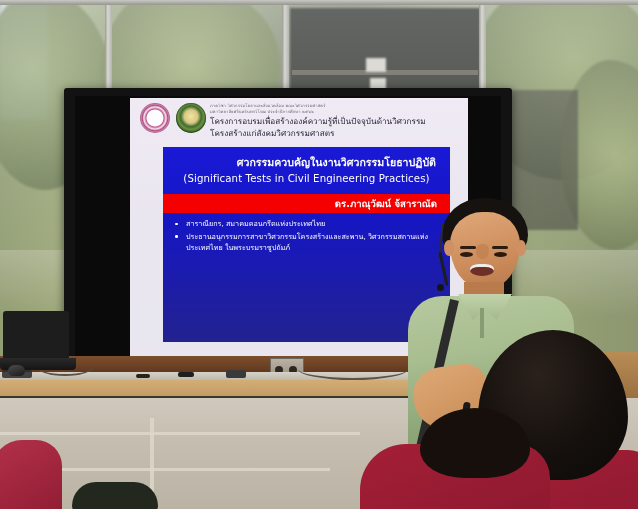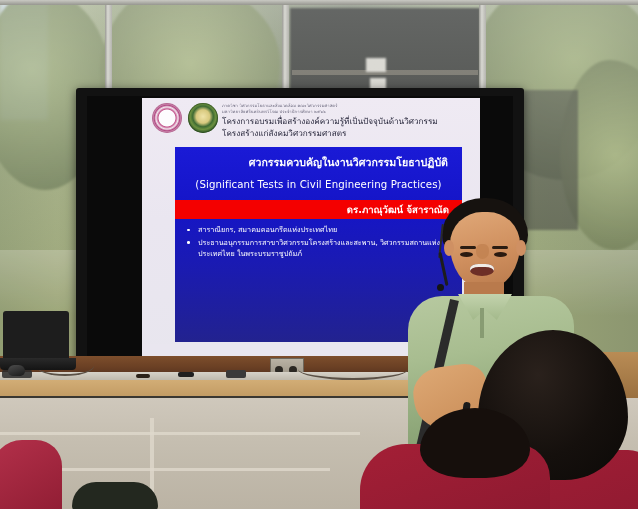--- a/index.html
+++ b/index.html
@@ -27,21 +27,21 @@
         background:linear-gradient(180deg,rgba(230,235,238,.30),rgba(210,215,215,.12));}
   .mullion{position:absolute;top:0;width:7px;height:252px;
         background:linear-gradient(90deg,#9a9a94,#d8d8d2 40%,#b4b4ae);}
   .mullion-h{position:absolute;left:0;width:638px;height:5px;
         background:linear-gradient(180deg,#c9c9c3,#96968f);}
   .interior-dark{position:absolute;background:#2e2f2b;filter:blur(1.2px);}
   .rail{position:absolute;height:5px;background:#6f6a5e;filter:blur(.6px);opacity:.8;}
   .paper{position:absolute;background:#d8d5cc;filter:blur(.8px);}
 
   
-  .tv{position:absolute;left:76px;top:88px;width:448px;height:292px;
+  .tv{position:absolute;left:64px;top:88px;width:448px;height:292px;
       background:#121212;border-radius:3px;
       box-shadow:0 2px 10px rgba(0,0,0,.55);}
   .tv-screen{position:absolute;left:11px;top:8px;width:426px;height:275px;background:#0a0a0a;}
   .tv-stand-neck{position:absolute;left:120px;top:376px;width:9px;height:24px;
       background:linear-gradient(90deg,#4a4a4a,#8e8e8e,#505050);}
   .tv-stand-foot{position:absolute;left:100px;top:396px;width:50px;height:6px;
       background:#3a3a3a;border-radius:3px;}
   .tv-stand-neck2{position:absolute;left:448px;top:376px;width:9px;height:22px;
       background:linear-gradient(90deg,#4a4a4a,#8e8e8e,#505050);}
 
@@ -63,21 +63,21 @@
   .hdr-tiny{font-size:4.1px;line-height:1.55;color:#5c5a70;
       letter-spacing:.15px;filter:blur(.25px);white-space:nowrap;}
   .hdr-main{font-size:8.2px;line-height:1.45;color:#1b1b30;white-space:nowrap;}
 
   .content-box{position:absolute;left:33px;top:49px;width:287px;height:195px;
       background:linear-gradient(180deg,#1a1ad6 0%,#1515c8 30%,#1a1ab4 58%,#22228f 100%);}
 
   .title-zone{padding:9px 14px 5px 14px;text-align:right;}
   .title-th{font-size:10.6px;color:#ffffff;line-height:1.25;font-weight:600;}
   .title-en{font-size:10.2px;color:#ffffff;line-height:1.3;text-align:center;
-      margin-top:9px;letter-spacing:.1px;}
+      margin-top:3px;letter-spacing:.1px;}
 
   .name-bar{margin-top:4px;height:19px;background:#f40000;
       display:flex;align-items:center;justify-content:flex-end;padding-right:13px;}
   .name-bar-txt{font-size:9.6px;color:#ffffff;font-weight:600;}
 
   .bullets{margin:5px 0 0 0;padding:0 12px 0 10px;list-style:none;}
   .bullets li{position:relative;padding-left:13px;margin-bottom:1.5px;
       font-size:7.2px;line-height:1.55;color:#ffffff;}
   .bullets li::before{content:"";position:absolute;left:2px;top:4.2px;
       width:2.6px;height:2.6px;border-radius:50%;background:#ffffff;}

